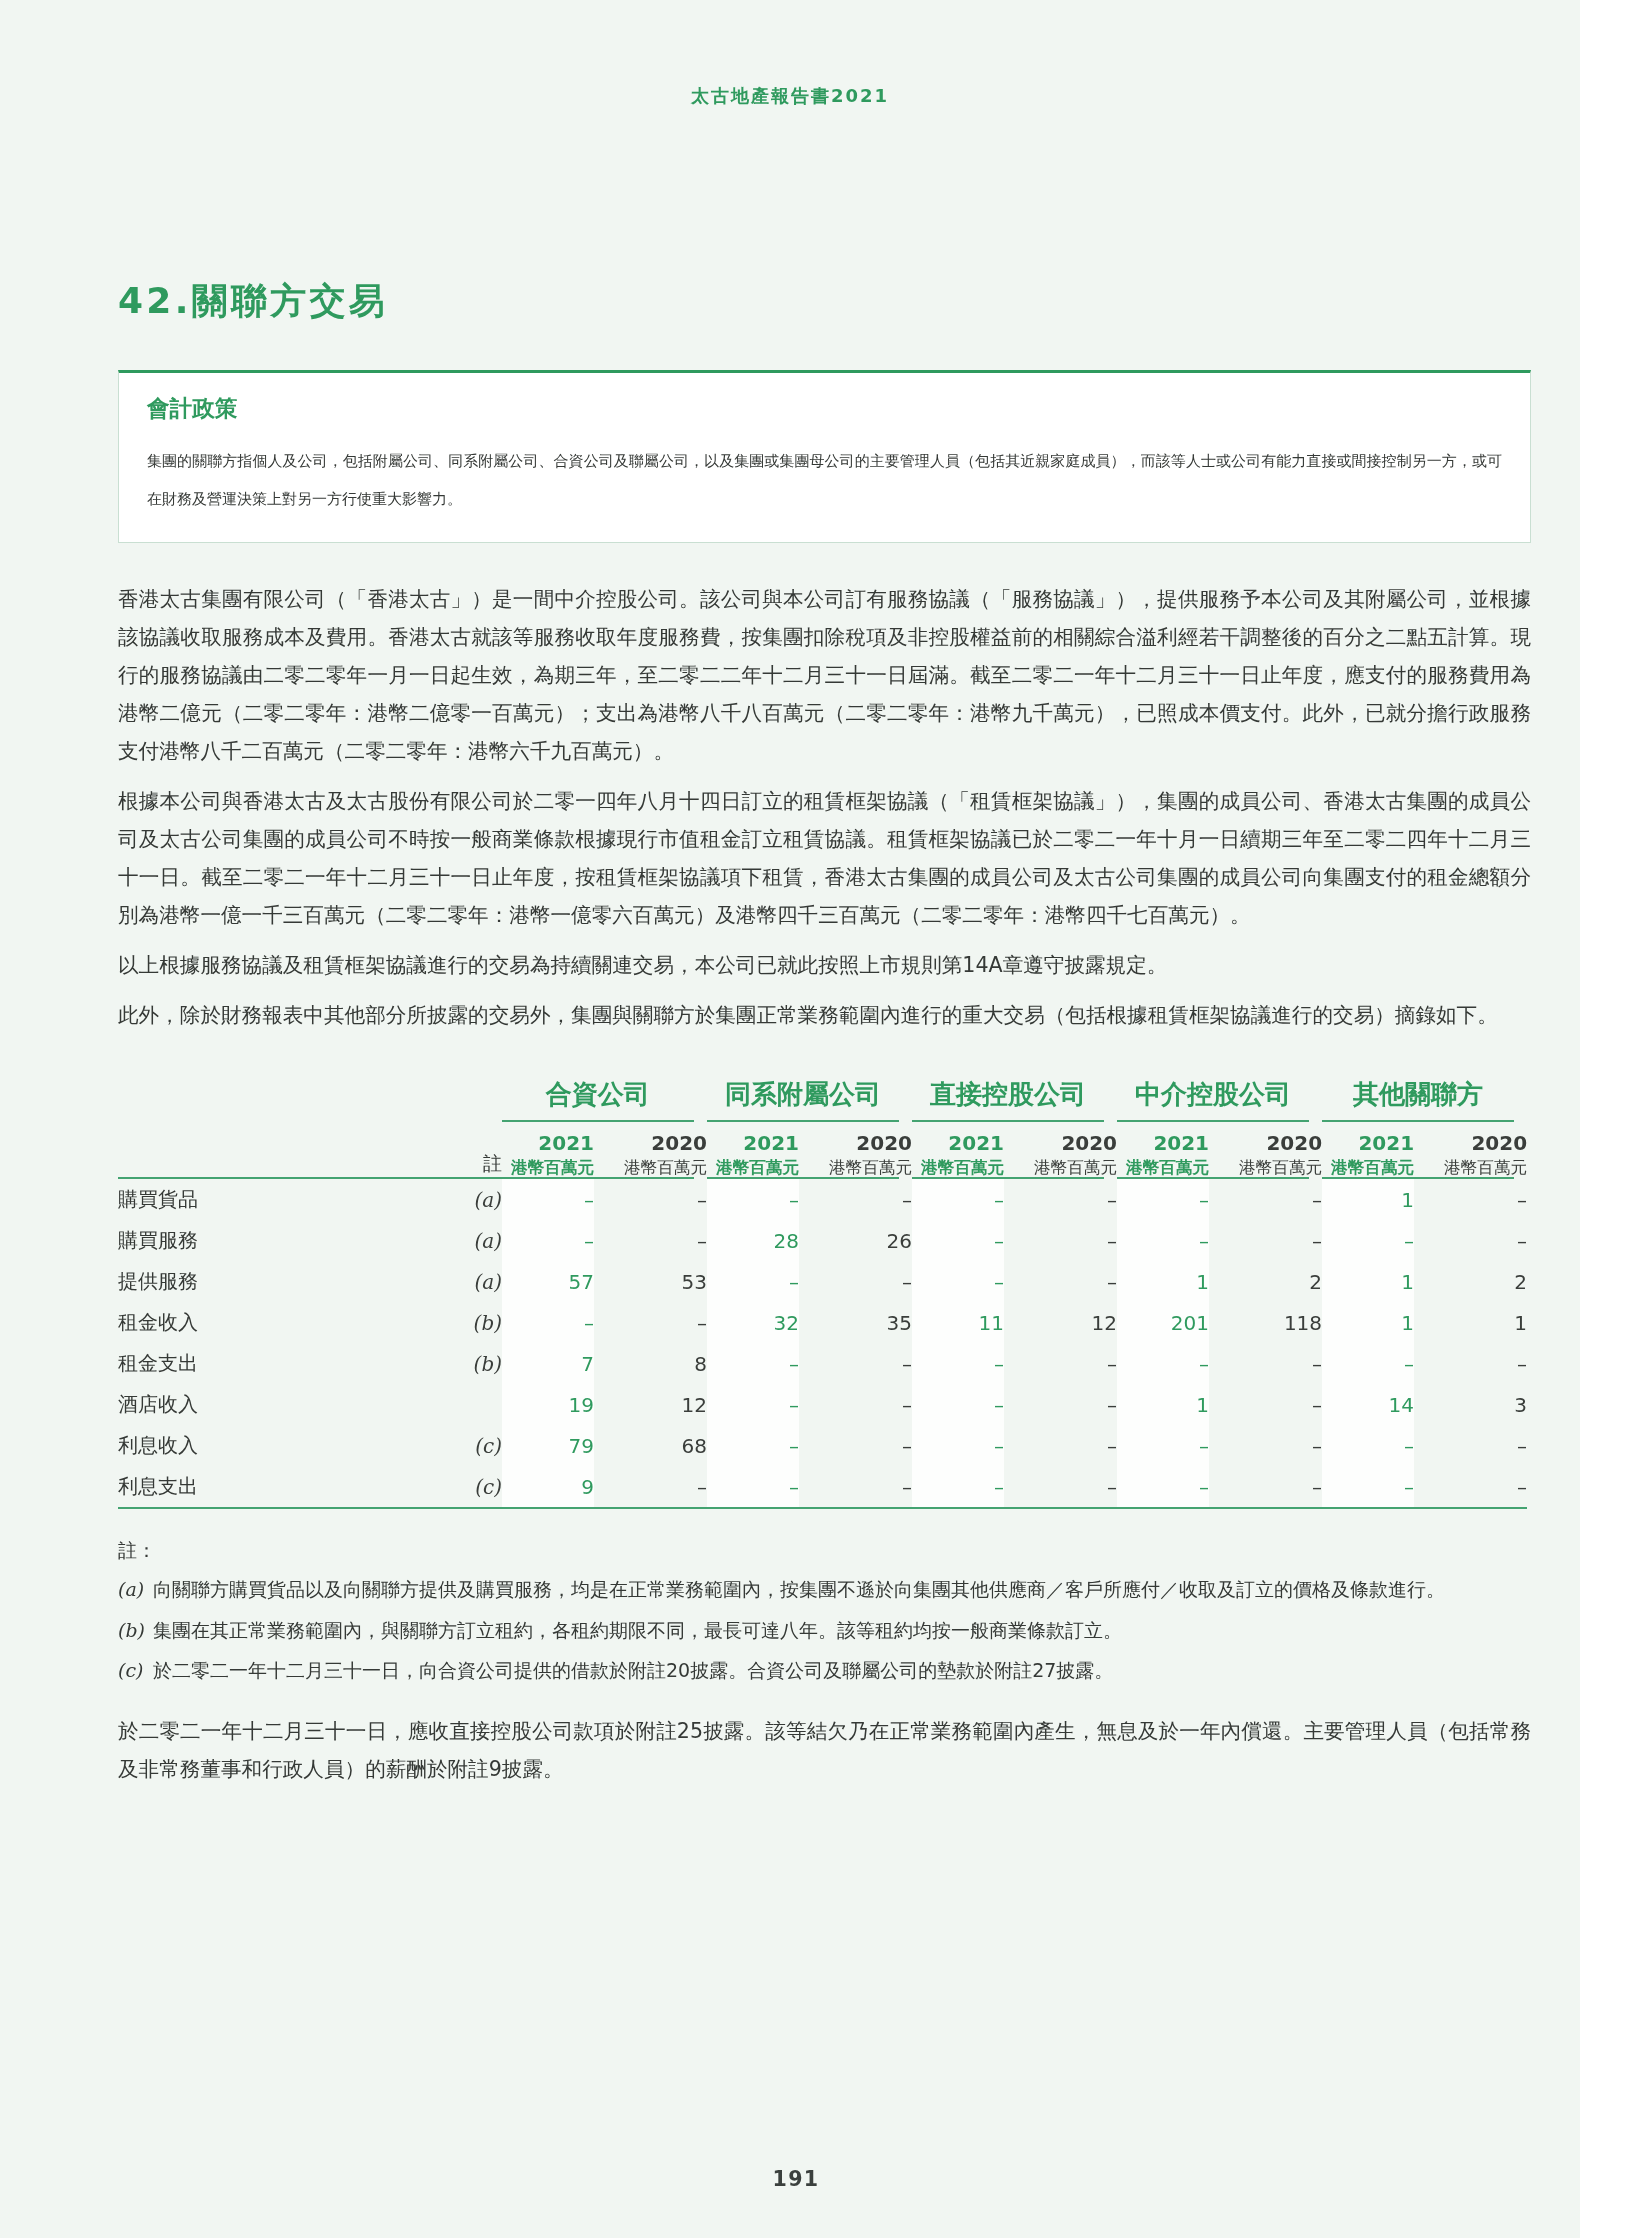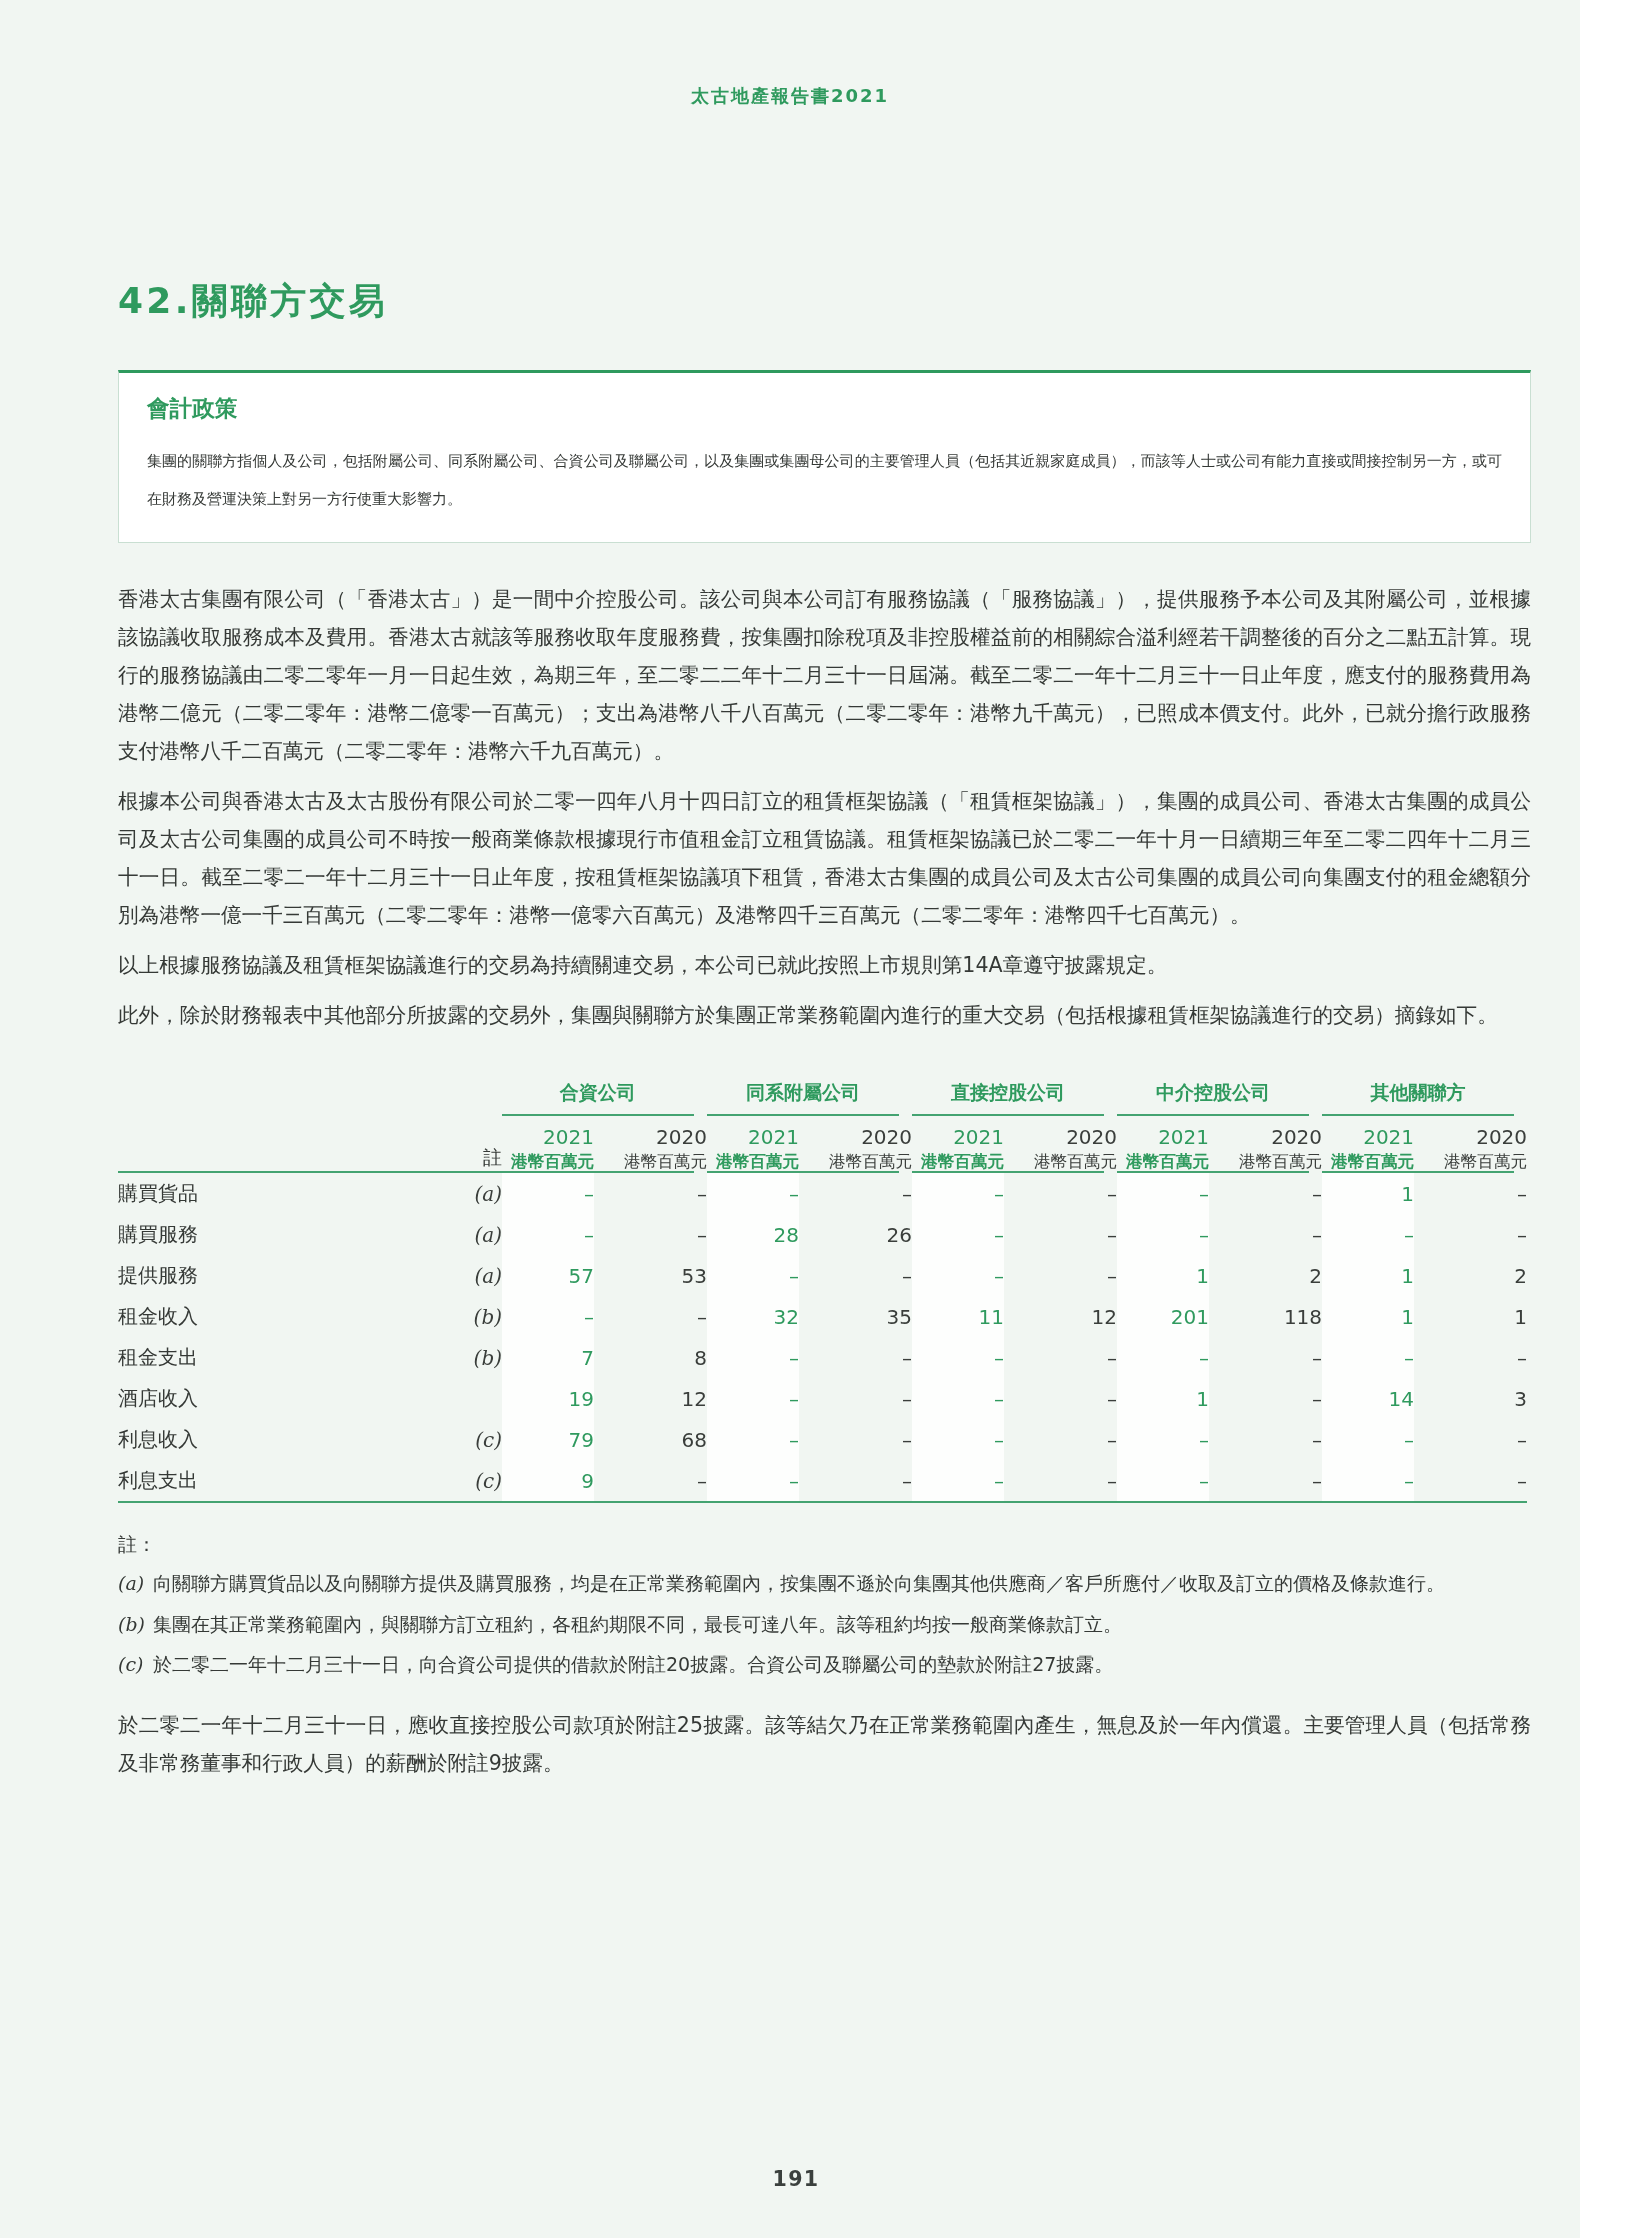--- a/index.html
+++ b/index.html
@@ -74,27 +74,27 @@
     width:1408px;
     margin-top:43px;
   }
   .rpt-table th,.rpt-table td{ padding:0; font-weight:normal; }
   .ghead-cell{ vertical-align:bottom; height:39px; }
   .ghead{
     margin-right:13.3px;
     text-align:center;
     color:#2f9a5e;
     font-weight:bold;
-    font-size:19px;
+    font-size:26px;
     padding-bottom:8px;
     border-bottom:2px solid #44a371;
     white-space:nowrap;
   }
   .year-cell{ vertical-align:bottom; text-align:right; padding-bottom:9.3px; height:55px; }
-  .year-cell .year{ display:block; font-size:20px; font-weight:normal; line-height:22.6px; }
+  .year-cell .year{ display:block; font-size:20px; font-weight:bold; line-height:22.6px; }
   .year-cell .unit{ display:block; font-size:16.6px; margin-top:4px; line-height:18.6px; white-space:nowrap; }
   .y1{ padding-right:21px; color:#2f9a5e; }
   .y1 .unit{ font-weight:bold; }
   .y2{ padding-right:40px; color:#3a3e3b; }
   .note-head{
     vertical-align:bottom; text-align:right;
     padding:0 20px 9.3px 0; font-size:19px; color:#353936;
   }
   .rulerow td{ height:2px; line-height:0; }
   .rule{ height:2px; background:#44a371; }

